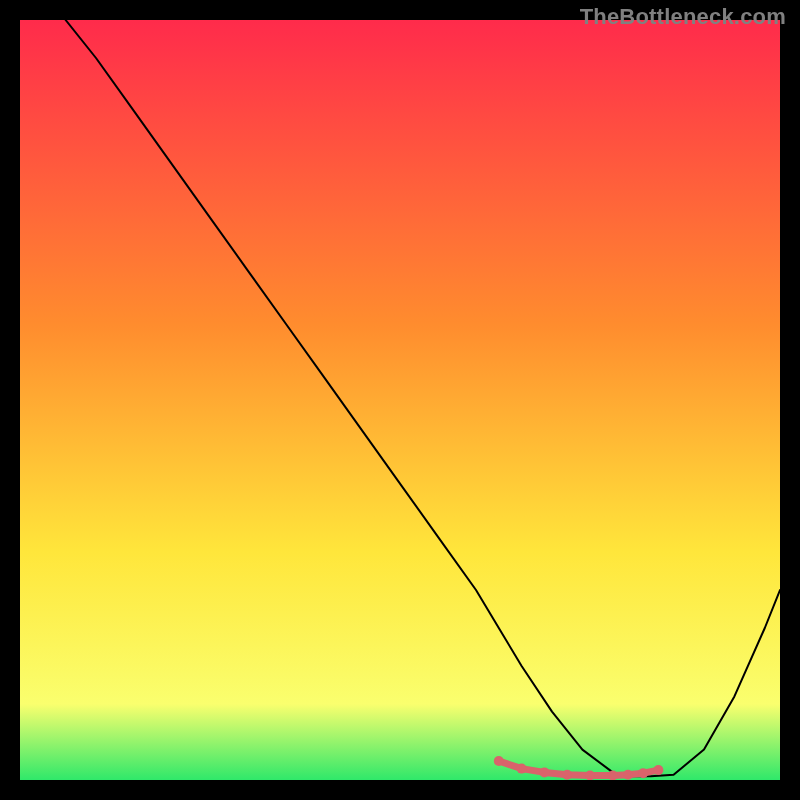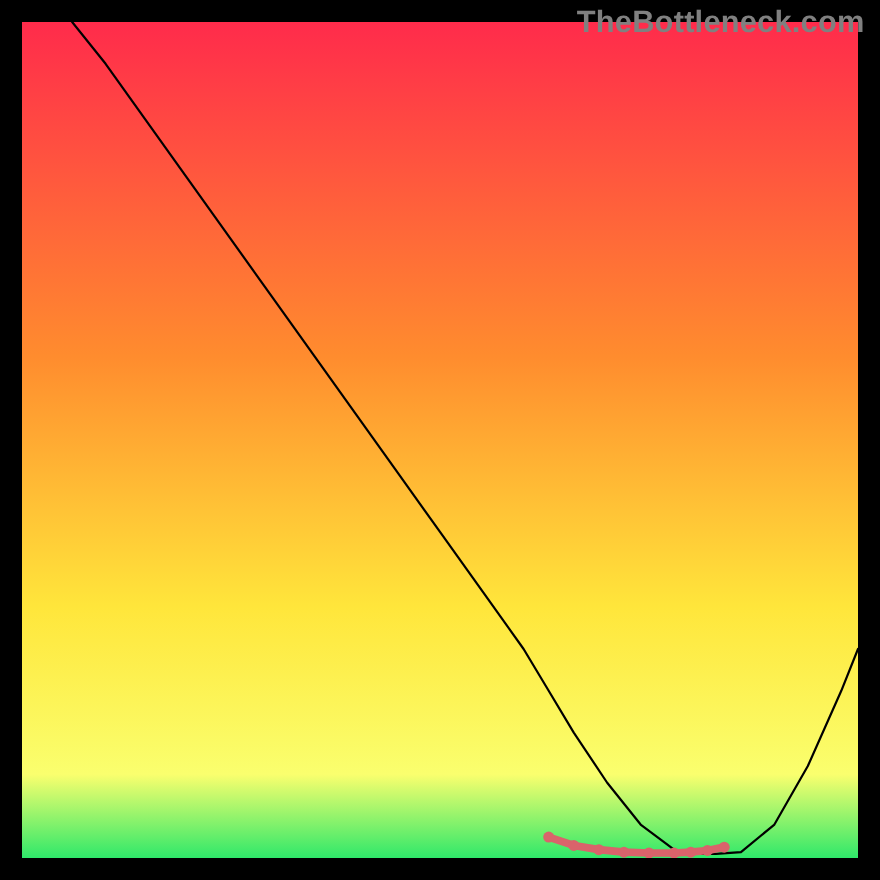--- a/index.html
+++ b/index.html
@@ -20,21 +20,21 @@
     left: 20px;
     top: 20px;
     width: 760px;
     height: 760px;
   }
   .watermark {
     position: absolute;
     top: 4px;
     right: 14px;
     font-family: Arial, Helvetica, sans-serif;
-    font-size: 28px;
+    font-size: 22px;
     font-weight: 600;
     color: #808080;
     letter-spacing: 0.2px;
     z-index: 10;
   }
   svg {
     display: block;
   }
 </style>
 </head>

